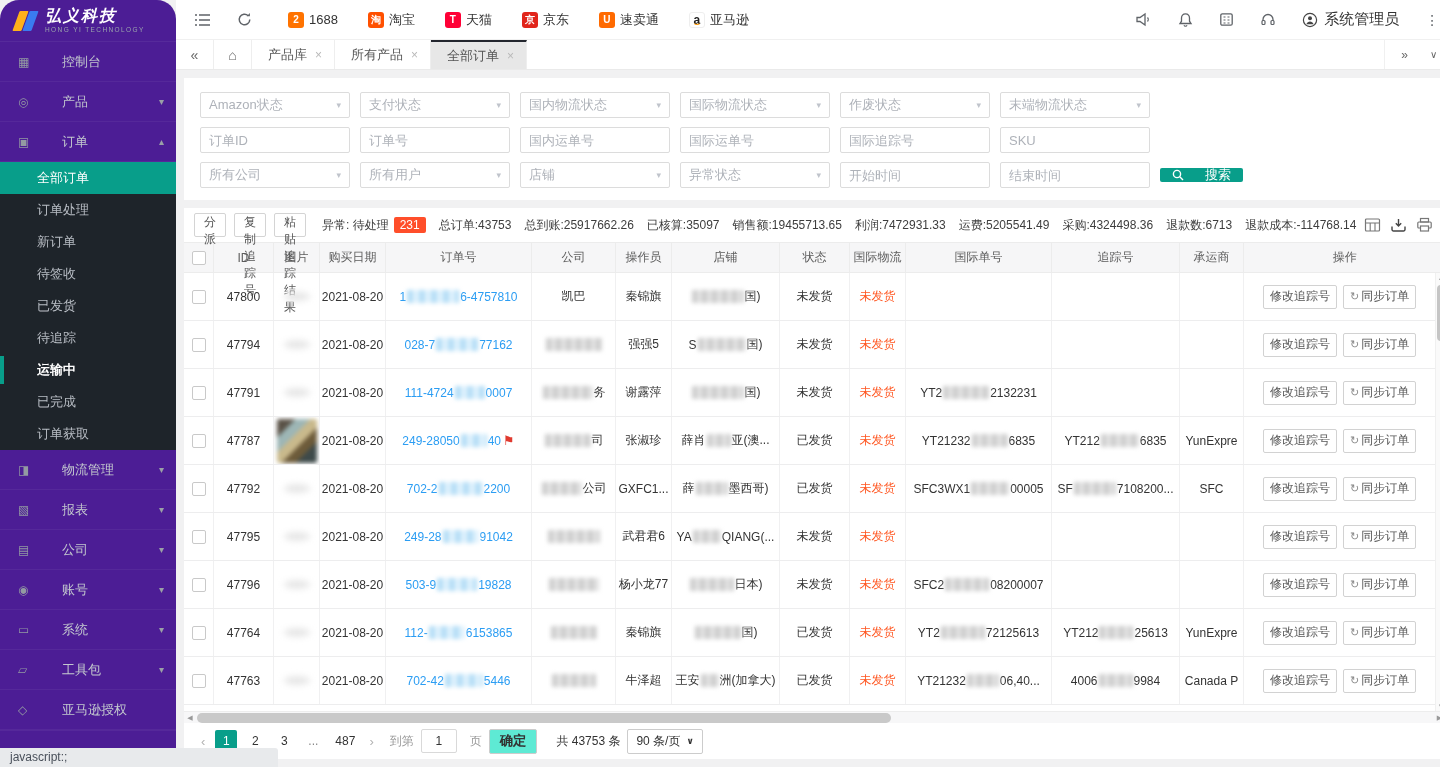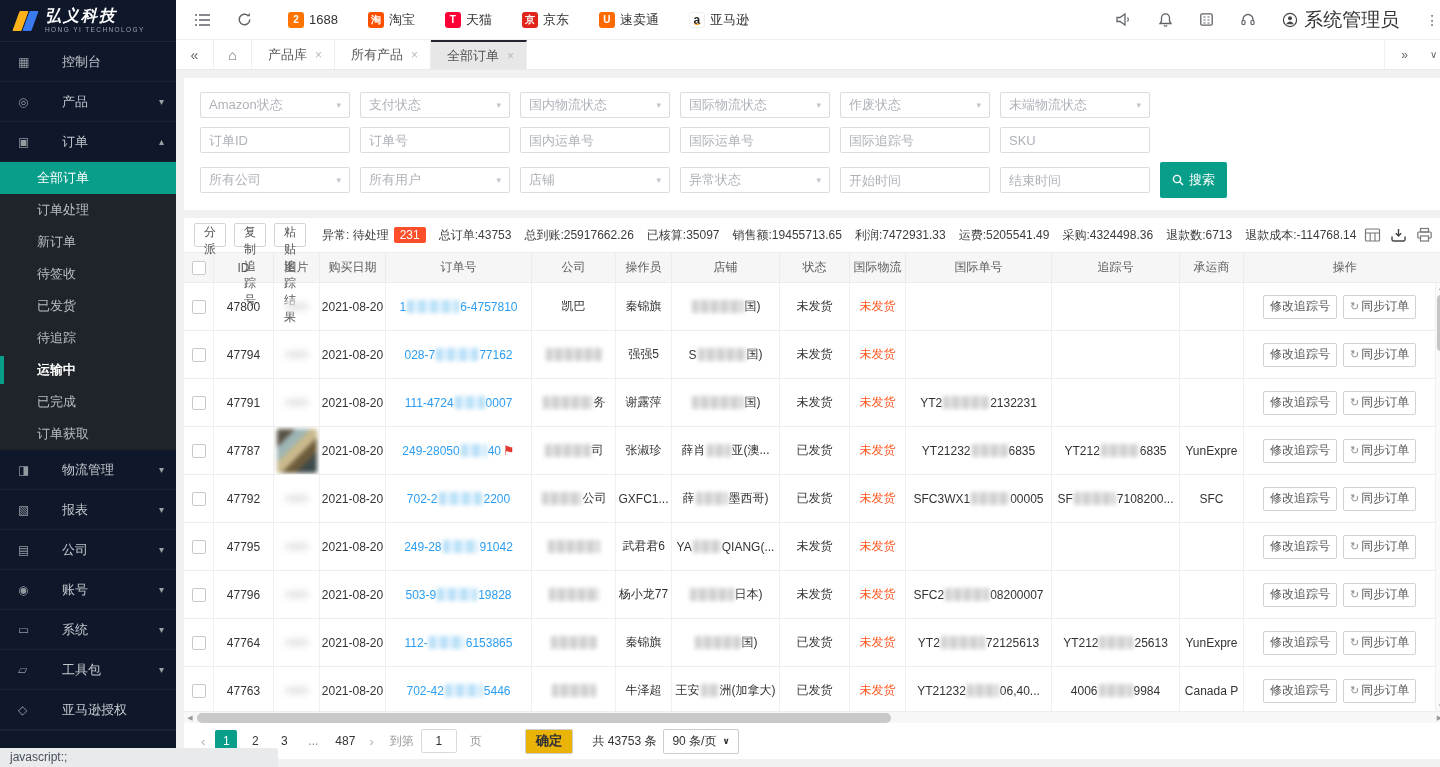--- a/index.html
+++ b/index.html
@@ -1,21 +1,21 @@
 <!DOCTYPE html>
 <html style="--accent: #089e8a; --link: #2b9df3; --warn: #ff5722; --badge: #ff4e2a;"><head>
 <meta charset="utf-8">
 <style>
   * { margin:0; padding:0; box-sizing:border-box; }
   html,body { width:1440px; height:767px; overflow:hidden;
     font-family:"Liberation Sans","DejaVu Sans",sans-serif; font-size:12px; color:#333; background:#f1f1f2; }
   body { position:relative; display:flex; }
 
   
-  .sidebar { width:176px; height:767px; background:#0f172a; flex:0 0 176px; display:flex; flex-direction:column; }
+  .sidebar { width:176px; height:767px; background:#4c1d95; flex:0 0 176px; display:flex; flex-direction:column;border-radius:19px; }
   .logo { height:42px; display:flex; align-items:center; padding-left:14px; gap:7px; border-bottom:1px solid rgba(255,255,255,.06); }
   .logo-mark { position:relative; width:24px; height:24px; flex:0 0 24px; }
   .logo-mark i { position:absolute; top:2px; width:9px; height:20px; transform:skewX(-20deg); border-radius:1px; }
   .logo-mark .la { left:2px; background:#ffb11a; }
   .logo-mark .lb { left:12px; background:#3a7bf0; }
   .logo-txt { display:flex; flex-direction:column; line-height:1; }
   .logo-title { font-family:"DejaVu Serif","Liberation Serif",serif; font-style:italic; font-weight:bold; font-size:16px; color:#fff; letter-spacing:2px; }
   .logo-sub { font-size:6.5px; color:#9aa3ad; letter-spacing:1.4px; margin-top:3px; }
   .menu { list-style:none; }
   .menu-item { height:40px; display:flex; align-items:center; padding:0 12px 0 18px; color:#c3c8ce; font-size:13px; cursor:pointer; border-bottom:1px solid rgba(255,255,255,.05); }
@@ -33,21 +33,21 @@
   .main { flex:1; display:flex; flex-direction:column; height:767px; }
 
   .topbar { height:40px; background:#fff; display:flex; align-items:center; border-bottom:1px solid #f0f0f0; padding:0 14px 0 18px; }
   .tb-icon { color:#5f6368; margin-right:26px; cursor:pointer; display:flex; align-items:center; }
   .platforms { display:flex; align-items:center; gap:30px; margin-left:10px; }
   .platform { display:flex; align-items:center; gap:5px; cursor:pointer; color:#333; font-size:13px; }
   .p-ico { width:16px; height:16px; border-radius:3px; display:flex; align-items:center; justify-content:center; font-size:10px; font-weight:bold; position:relative; }
   .p-ico.amazon { border:1px solid #eee; font-size:12px; }
   .p-ico.amazon::after { content:""; position:absolute; left:3px; right:3px; bottom:2px; height:4px; border:1px solid transparent; border-bottom:1.5px solid #ff9900; border-radius:0 0 7px 7px; }
   .tb-right { margin-left:auto; display:flex; align-items:center; gap:26px; color:#5f6368; }
-  .tb-user { display:flex; align-items:center; gap:6px; font-size:19px; color:#333; cursor:pointer; }
+  .tb-user { display:flex; align-items:center; gap:6px; font-size:15px; color:#333; cursor:pointer; }
   .dots { font-size:14px; color:#5f6368; cursor:pointer; }
 
   .tabbar { height:30px; background:#fff; display:flex; align-items:stretch; border-bottom:1px solid #eaeaea; }
   .tab-ctrl { width:38px; display:flex; align-items:center; justify-content:center; color:#666; border-right:1px solid #eee; cursor:pointer; font-size:14px; }
   .tab { display:flex; align-items:center; gap:8px; padding:0 12px 0 16px; font-size:13px; color:#555; border-right:1px solid #eee; cursor:pointer; position:relative; background:#fff; }
   .tab .x { color:#b9b9b9; font-size:12px; }
   .tab.active { background:#e7e7e7; border-top:2px solid #23262e; }
   .tab-spacer { flex:1; }
   .tab-right { display:flex; align-items:center; gap:22px; padding:0 16px; color:#666; border-left:1px solid #f0f0f0; }
 
@@ -55,21 +55,21 @@
 
   
   .filter-card { background:#fff; padding:14px 16px 12px; margin-bottom:8px; }
   .f-row { display:flex; gap:10px; margin-bottom:9px; align-items:center; }
   .f-row:last-child { margin-bottom:0; }
   .fc { width:150px; height:26px; border:1px solid #dcdcdc; border-radius:2px; background:#fff; display:flex; align-items:center; padding:0 8px; color:#aeb2b9; font-size:13px; cursor:pointer; }
   .fc .ph { flex:1; overflow:hidden; white-space:nowrap; }
   .fc .car { color:#c0c4cc; font-size:9px; }
   input.fc { cursor:text; color:#ef4444; }
   input.fc::placeholder { color:#aeb2b9; }
-  .search-btn { height:36px; padding:0 12px; background:var(--accent); color:#fff; border:none; border-radius:2px; font-size:13px; display:flex; align-items:center; gap:5px; cursor:pointer; }
+  .search-btn { height:14px; padding:0 12px; background:var(--accent); color:#fff; border:none; border-radius:2px; font-size:13px; display:flex; align-items:center; gap:21px; cursor:pointer; }
 
   
   .table-card { background:#fff; flex:1; display:flex; flex-direction:column; overflow:hidden; }
   .toolbar { height:34px; display:flex; align-items:center; padding:0 12px 0 10px; gap:8px; position:relative; }
   .tool-btn { height:24px; padding:0 9px; background:#fff; border:1px solid #d4d4d4; border-radius:2px; font-size:12px; color:#555; cursor:pointer; }
   .stats { display:flex; align-items:center; gap:13px; margin-left:8px; color:#3d3d3d; font-size:12px; white-space:nowrap; }
   .badge { background:var(--badge); color:#fff; border-radius:2px; padding:1px 6px; font-size:12px; }
   .tool-icons { margin-left:auto; display:flex; gap:9px; align-items:center; color:#666; }
   .tool-icons .ti { cursor:pointer; display:flex; }
 
@@ -109,21 +109,21 @@
   .hs-thumb { position:absolute; top:1px; left:13px; width:55%; height:10px; background:#c9c9c9; border-radius:5px; cursor:pointer; }
 
   
   .pager { height:36px; display:flex; align-items:center; padding:0 14px; gap:7px; font-size:12px; color:#333; }
   .pg-arrow { color:#b3b3b3; font-size:13px; cursor:pointer; padding:0 3px; }
   .pg-num { min-width:22px; height:22px; display:flex; align-items:center; justify-content:center; border-radius:2px; cursor:pointer; padding:0 4px; }
   .pg-num.active { background:var(--accent); color:#fff; cursor:default; }
   .pg-dots { color:#888; }
   .pg-label { color:#9a9a9a; margin-left:6px; }
   .pg-input { width:36px; height:24px; border:1px solid #d9d9d9; border-radius:2px; text-align:center; font-size:12px; color:#333; }
-  .pg-confirm { height:25px; padding:0 10px; border:1px solid #ccc; background:#eab308; border-radius:2px; font-weight:bold; color:#333; cursor:pointer;margin-left:36px; }
+  .pg-confirm { height:25px; padding:0 10px; border:1px solid #ccc; background:#5eead4; border-radius:2px; font-weight:bold; color:#333; cursor:pointer; }
   .pg-total { margin-left:12px; }
   .pg-select { height:25px; border:1px solid #ccc; border-radius:2px; display:flex; align-items:center; gap:6px; padding:0 8px; cursor:pointer; }
   .pg-select .car { font-size:9px; font-weight:bold; }
 
   .status-tip { position:absolute; left:0; bottom:0; background:#e8eaec; color:#49505a; font-size:12px; padding:2px 10px 3px; width:278px; border-top-right-radius:3px; }
 
   svg { display:block; }
 </style>
 </head>
 <body>

